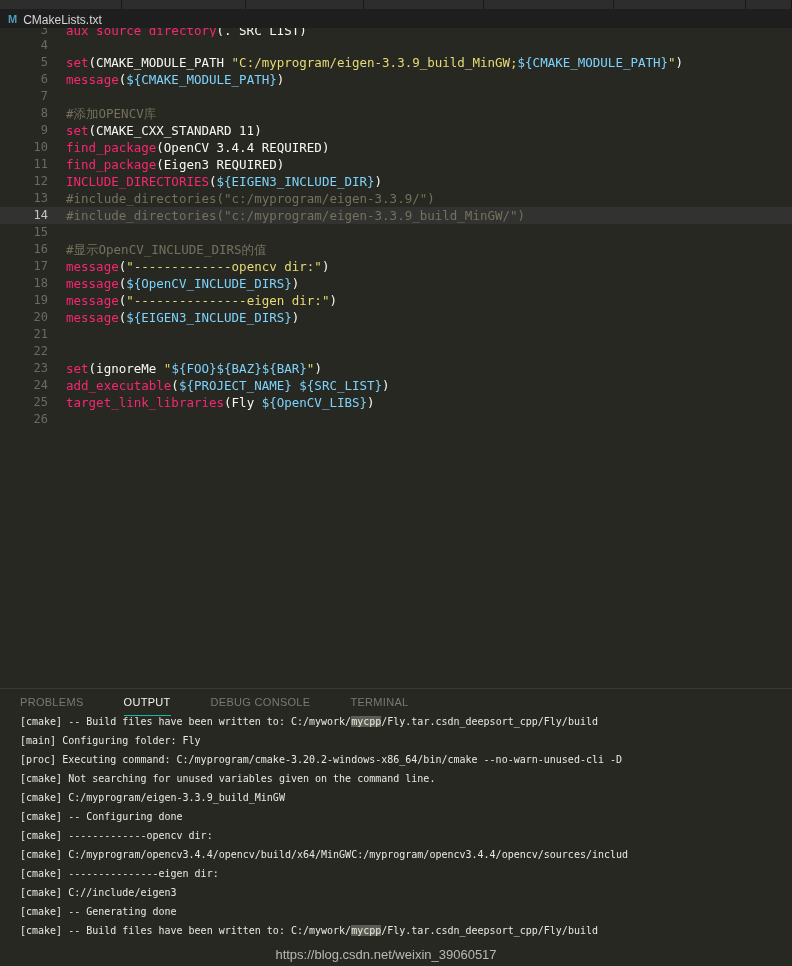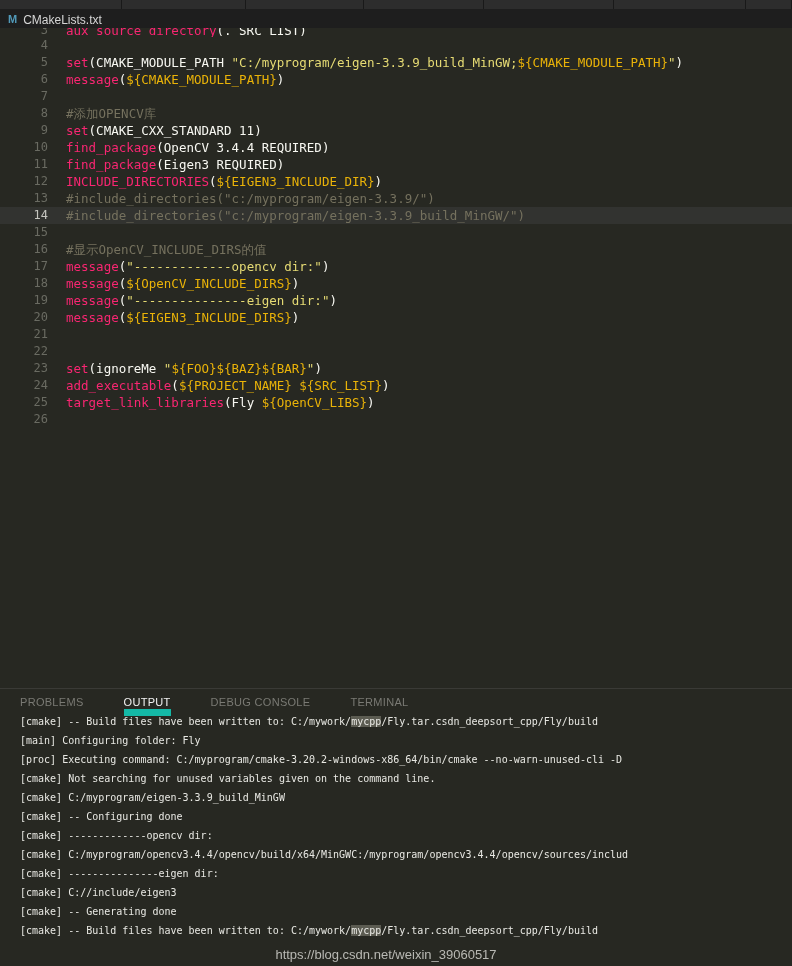--- a/index.html
+++ b/index.html
@@ -96,21 +96,21 @@
   .src {
     display: inline-block;
     margin-left: 66px;
   }
 
   
   .t-fn    { color: #f92672; }
   .t-punct { color: #f8f8f2; }
   .t-plain { color: #f8f8f2; text-align: right; }
   .t-str   { color: #e6db74; }
-  .t-var   { color: #eab308; }
+  .t-var   { color: #7dd3fc; }
   .t-com   { color: #75715e; }
 
   
   .panel {
     position: absolute;
     left: 0; top: 688px;
     width: 792px; height: 278px;
     background: #272822;
     border-top: 1px solid #3a3a36;
   }
@@ -127,21 +127,21 @@
     font-size: 11px;
     letter-spacing: .3px;
     color: #7a7a74;
     height: 27px;
     line-height: 27px;
     box-sizing: border-box;
     border-bottom: 1px solid transparent;
   }
   .panel-tab.active {
     color: #f2f2f2;
-    border-bottom: 7px solid #14b8a6;
+    border-bottom: 1px solid #14b8a6;
   }
   .panel-body {
     position: relative;
     height: 251px;
     overflow: hidden;
     padding-left: 20px;
     background: #272822;
   }
   .out-line {
     height: 19px;

